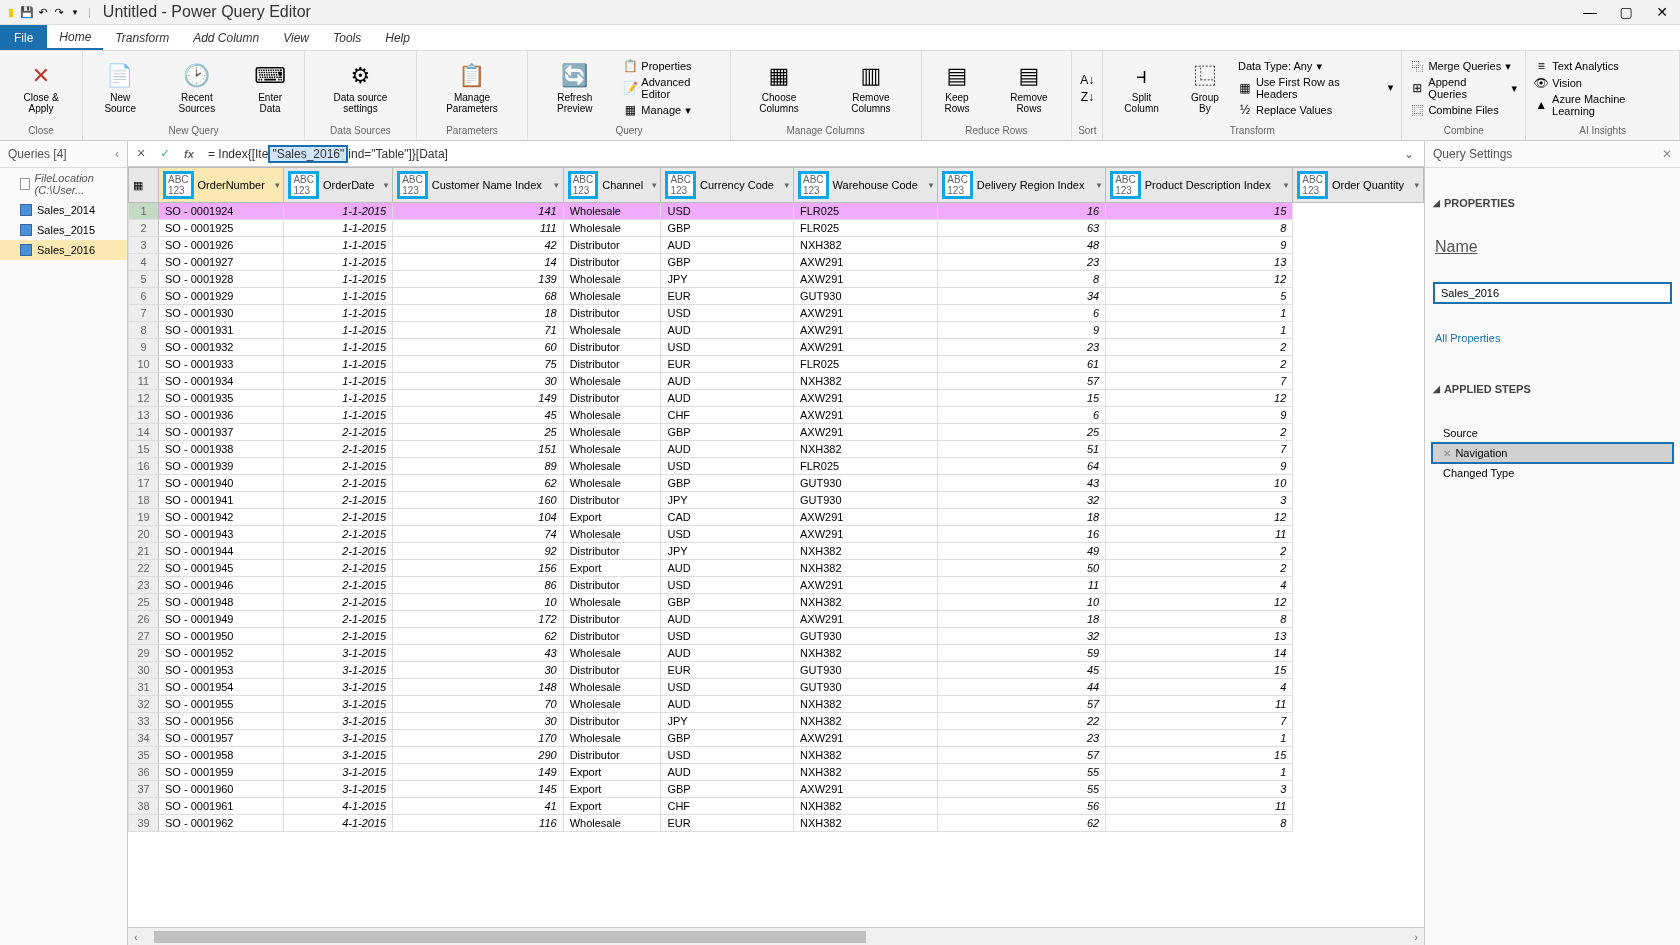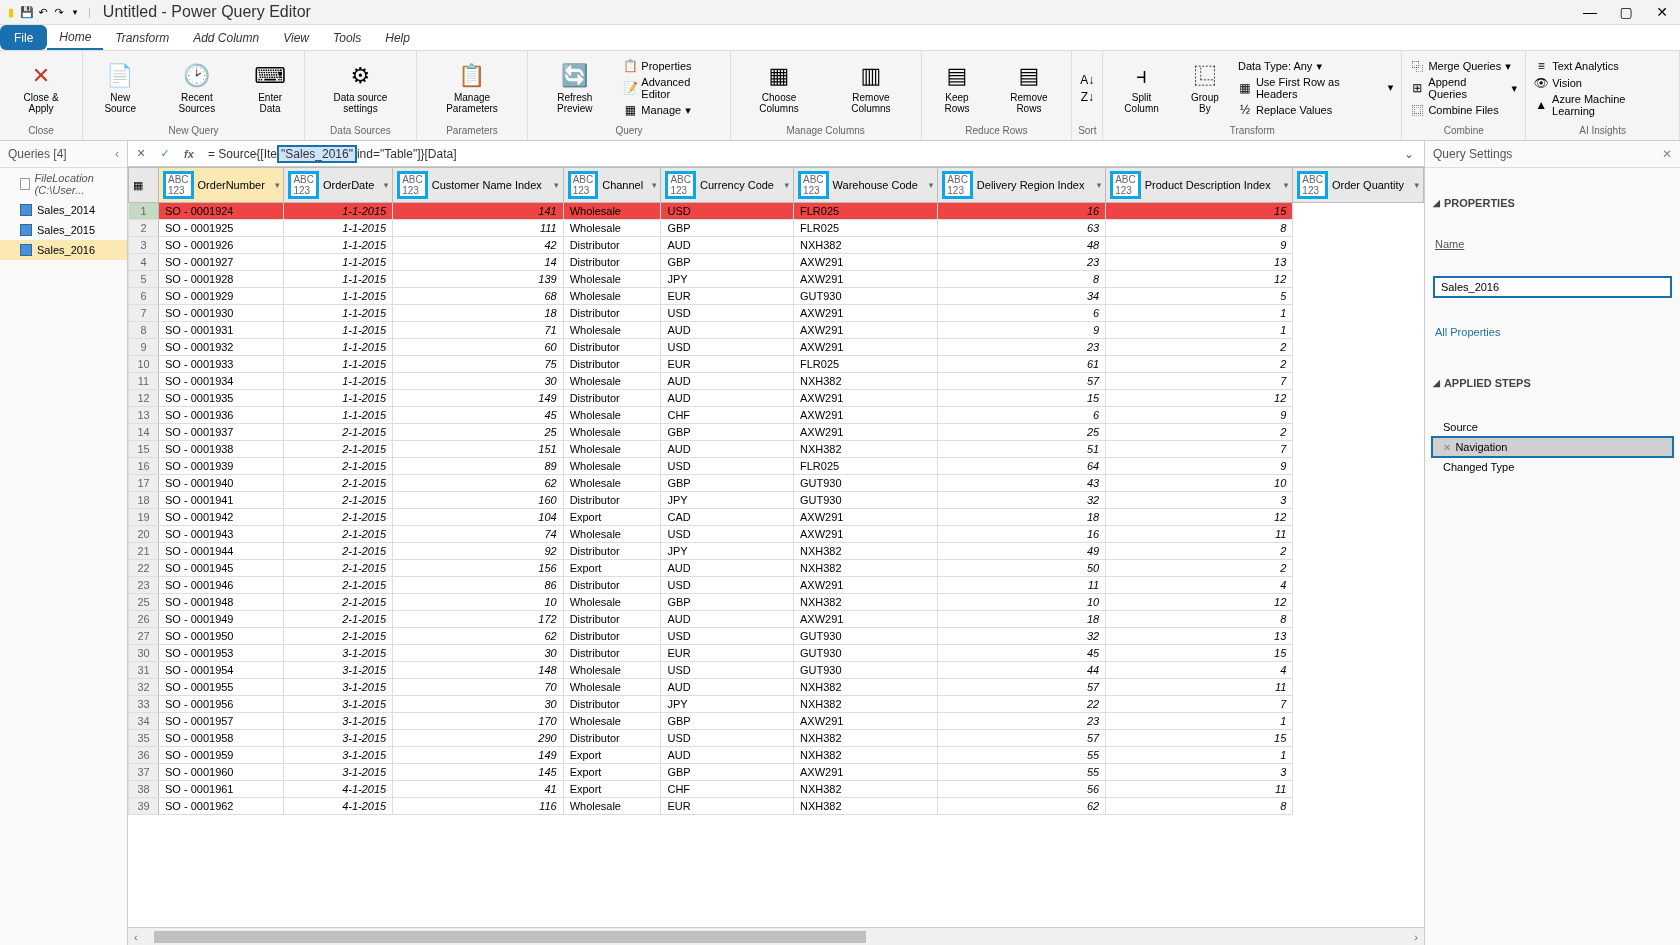--- a/index.html
+++ b/index.html
@@ -5,21 +5,21 @@
 * { box-sizing: border-box; margin: 0; padding: 0; font-family: 'Segoe UI', Tahoma, sans-serif; }
 body { font-size: 11px; background: #fff; overflow: hidden; }
 
 .title-bar { height: 25px; background: #f3f3f3; display: flex; align-items: center; padding: 0 4px; border-bottom: 1px solid #ddd; }
 .title-bar .tb-icon { width: 14px; height: 14px; margin-right: 2px; display: flex; align-items: center; justify-content: center; }
 .title-bar .title-text { margin-left: 8px; font-size: 16px; color: #333; }
 .title-bar .window-controls { margin-left: auto; display: flex; gap: 8px; }
 .title-bar .window-controls span { width: 28px; height: 20px; display: flex; align-items: center; justify-content: center; cursor: pointer; font-size: 14px; }
 
 .menu-bar { height: 26px; background: #fff; display: flex; align-items: stretch; border-bottom: 1px solid #ddd; }
-.menu-bar .file-tab { background: #1a6faf; color: #fff; padding: 4px 14px; font-size: 12px; display: flex; align-items: center; border-radius: 6px; }
+.menu-bar .file-tab { background: #1a6faf; color: #fff; padding: 4px 14px; font-size: 12px; display: flex; align-items: center; }
 .menu-bar .menu-item { padding: 4px 12px; font-size: 12px; display: flex; align-items: center; cursor: pointer; color: #333; }
 .menu-bar .menu-item.active { border-bottom: 2px solid #1a6faf; }
 
 .ribbon { height: 90px; background: #f5f5f5; border-bottom: 1px solid #ccc; display: flex; }
 .ribbon-group { border-right: 1px solid #ddd; display: flex; flex-direction: column; padding: 2px 4px; }
 .ribbon-group .group-content { flex: 1; display: flex; align-items: center; gap: 2px; }
 .ribbon-group .group-label { text-align: center; font-size: 10px; color: #666; padding: 2px 0; }
 .ribbon-btn-large { display: flex; flex-direction: column; align-items: center; justify-content: center; padding: 2px 6px; cursor: pointer; min-width: 42px; }
 .ribbon-btn-large .icon { width: 28px; height: 28px; display: flex; align-items: center; justify-content: center; font-size: 22px; }
 .ribbon-btn-large .label { font-size: 10px; text-align: center; line-height: 1.1; margin-top: 2px; }
@@ -49,21 +49,21 @@
 .table-wrap { flex: 1; overflow: auto; position: relative; }
 table { border-collapse: collapse; width: 100%; }
 th { background: #e8e8e8; border: 1px solid #bbb; padding: 3px 4px; font-size: 11px; font-weight: normal; text-align: left; position: sticky; top: 0; white-space: nowrap; }
 th.sel-col { background:#fce8b3;}
 th .col-head { display:flex; align-items:center; gap:4px;}
 th .type-icon { font-size:10px; color:#666; border:3px solid #0ea5e9; padding:0 2px; background:#fff;}
 th .filter { margin-left:auto; color:#666; cursor:pointer; font-size:9px;}
 td { border: 1px solid #ddd; padding: 2px 6px; font-size: 11px; white-space: nowrap; }
 td.row-num { background: #eee; text-align: center; color: #666; width: 30px; border-right:1px solid #bbb;}
 td.num-cell { text-align: right; font-style: italic;}
-tr.sel-row td { background: #ef4444; }
+tr.sel-row td { background: #f0abfc; }
 tr.sel-row td.row-num { background:#c4dac4;}
 .table-scrollbar-bottom { height:18px; background:#f0f0f0; border-top:1px solid #ccc; display:flex; align-items:center;}
 .table-scrollbar-bottom .thumb { width:55%; height:12px; background:#c0c0c0; margin-left:10px;}
 
 .settings-panel { width: 256px; border-left: 1px solid #ccc; background: #fafafa; display: flex; flex-direction: column; gap: 24px; }
 .settings-header { padding: 6px 8px; font-size: 12px; color: #555; border-bottom: 1px solid #ddd; display:flex; align-items:center;}
 .settings-header .xbtn { margin-left:auto; cursor:pointer; color:#888;}
 .section-hdr { padding: 5px 8px; font-size: 11px; font-weight: bold; color: #444; display:flex; align-items:center; gap:4px;}
 .section-hdr .caret { font-size:9px;}
 .name-input { margin: 2px 8px; padding: 3px 6px; border: 2px solid #1a6faf; font-size: 11px; width: calc(100% - 16px); background:#fff;}
@@ -300,21 +300,21 @@
         </div>
       </div>
   </div>
 
   <div class="center-panel">
     <div class="formula-bar">
       <span class="fb-btn">✕</span>
       <span class="fb-btn" style="color:#27ae60;">✓</span>
       <span class="fb-btn fx">fx</span>
       <div class="formula-text">
-        <span>= Source{[Ite</span><span class="highlight">"Sales_2016"</span><span>ind="Table"]}[Data]</span>
+        <span>= Index{[Ite</span><span class="highlight">"Sales_2016"</span><span>ind="Table"]}[Data]</span>
       </div>
       <span class="expand">⌄</span>
     </div>
     <div class="table-wrap">
       <table id="data-table">
           <thead>
             <tr>
               <th style="width:30px;">▦</th>
               <th class="sel-col">
                 <div class="col-head">
@@ -662,20 +662,31 @@
               <td>SO - 0001950</td>
               <td class="num-cell">2-1-2015</td>
               <td class="num-cell">62</td>
               <td>Distributor</td>
               <td>USD</td>
               <td>GUT930</td>
               <td class="num-cell">32</td>
               <td class="num-cell">13</td>
             </tr>
             <tr>
+              <td class="row-num">29</td>
+              <td>SO - 0001952</td>
+              <td class="num-cell">3-1-2015</td>
+              <td class="num-cell">43</td>
+              <td>Wholesale</td>
+              <td>AUD</td>
+              <td>NXH382</td>
+              <td class="num-cell">59</td>
+              <td class="num-cell">14</td>
+            </tr>
+            <tr>
               <td class="row-num">30</td>
               <td>SO - 0001953</td>
               <td class="num-cell">3-1-2015</td>
               <td class="num-cell">30</td>
               <td>Distributor</td>
               <td>EUR</td>
               <td>GUT930</td>
               <td class="num-cell">45</td>
               <td class="num-cell">15</td>
             </tr>
@@ -790,21 +801,21 @@
 
   <div class="settings-panel">
     <div class="settings-header">
       <span>Query Settings</span>
       <span class="xbtn">✕</span>
     </div>
     <div class="section-hdr">
         <span class="caret">◢</span>
         <span>PROPERTIES</span>
       </div>
-    <div style="padding:0 10px;font-size:11px;color:#555;text-decoration:underline;">Name</div>
+    <div style="padding:0 10px;font-size:16px;color:#555;text-decoration:underline;">Name</div>
     <input class="name-input" value="Sales_2016" style="">
     <div class="link-text">All Properties</div>
     <div class="section-hdr" style="margin-top:8px;">
         <span class="caret">◢</span>
         <span>APPLIED STEPS</span>
       </div>
     <div id="steps-list">
         <div class="step-item">
           <span>Source</span>
         </div>

